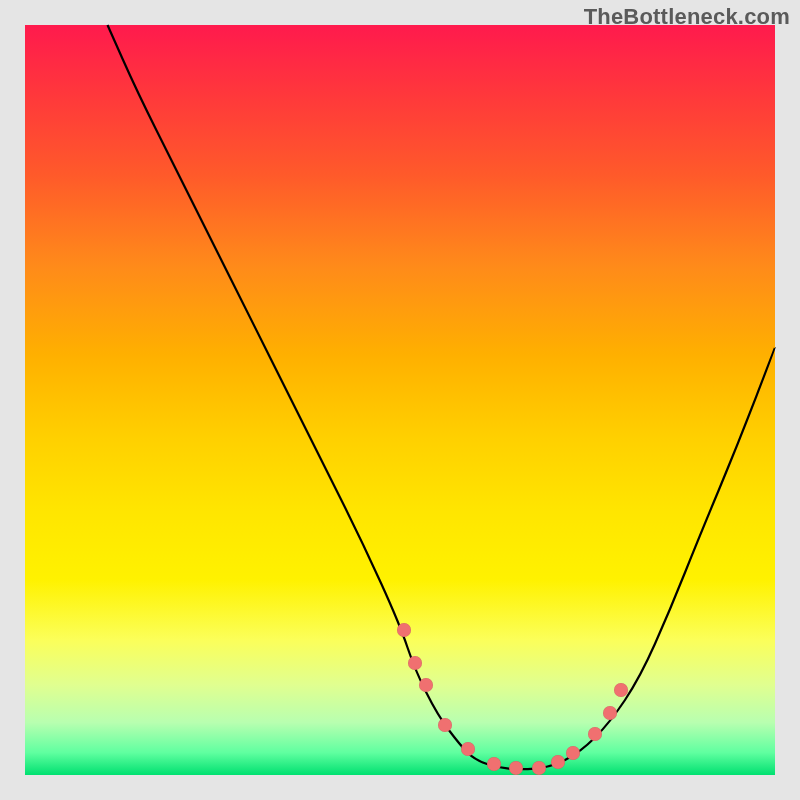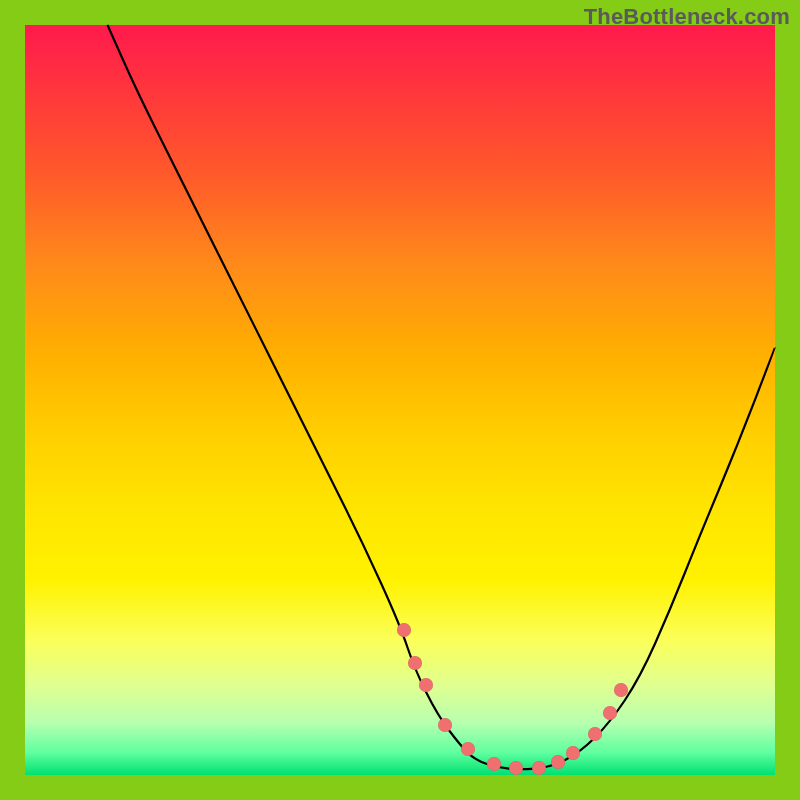--- a/index.html
+++ b/index.html
@@ -1,21 +1,21 @@
 <!DOCTYPE html>
 <html><head>
 <meta charset="utf-8">
 <style>
   * { margin: 0; padding: 0; box-sizing: border-box; }
   html, body { width: 800px; height: 800px; overflow: hidden; background: #000; }
   .frame {
     position: relative;
     width: 800px;
     height: 800px;
-    background: #84cc16;
+    background: #e5e5e5;
   }
   .plot-area {
     position: absolute;
     left: 25px;
     top: 25px;
     width: 750px;
     height: 750px;
     background: linear-gradient(to bottom,
       #ff1a4d 0%,
       #ff3a3a 10%,

